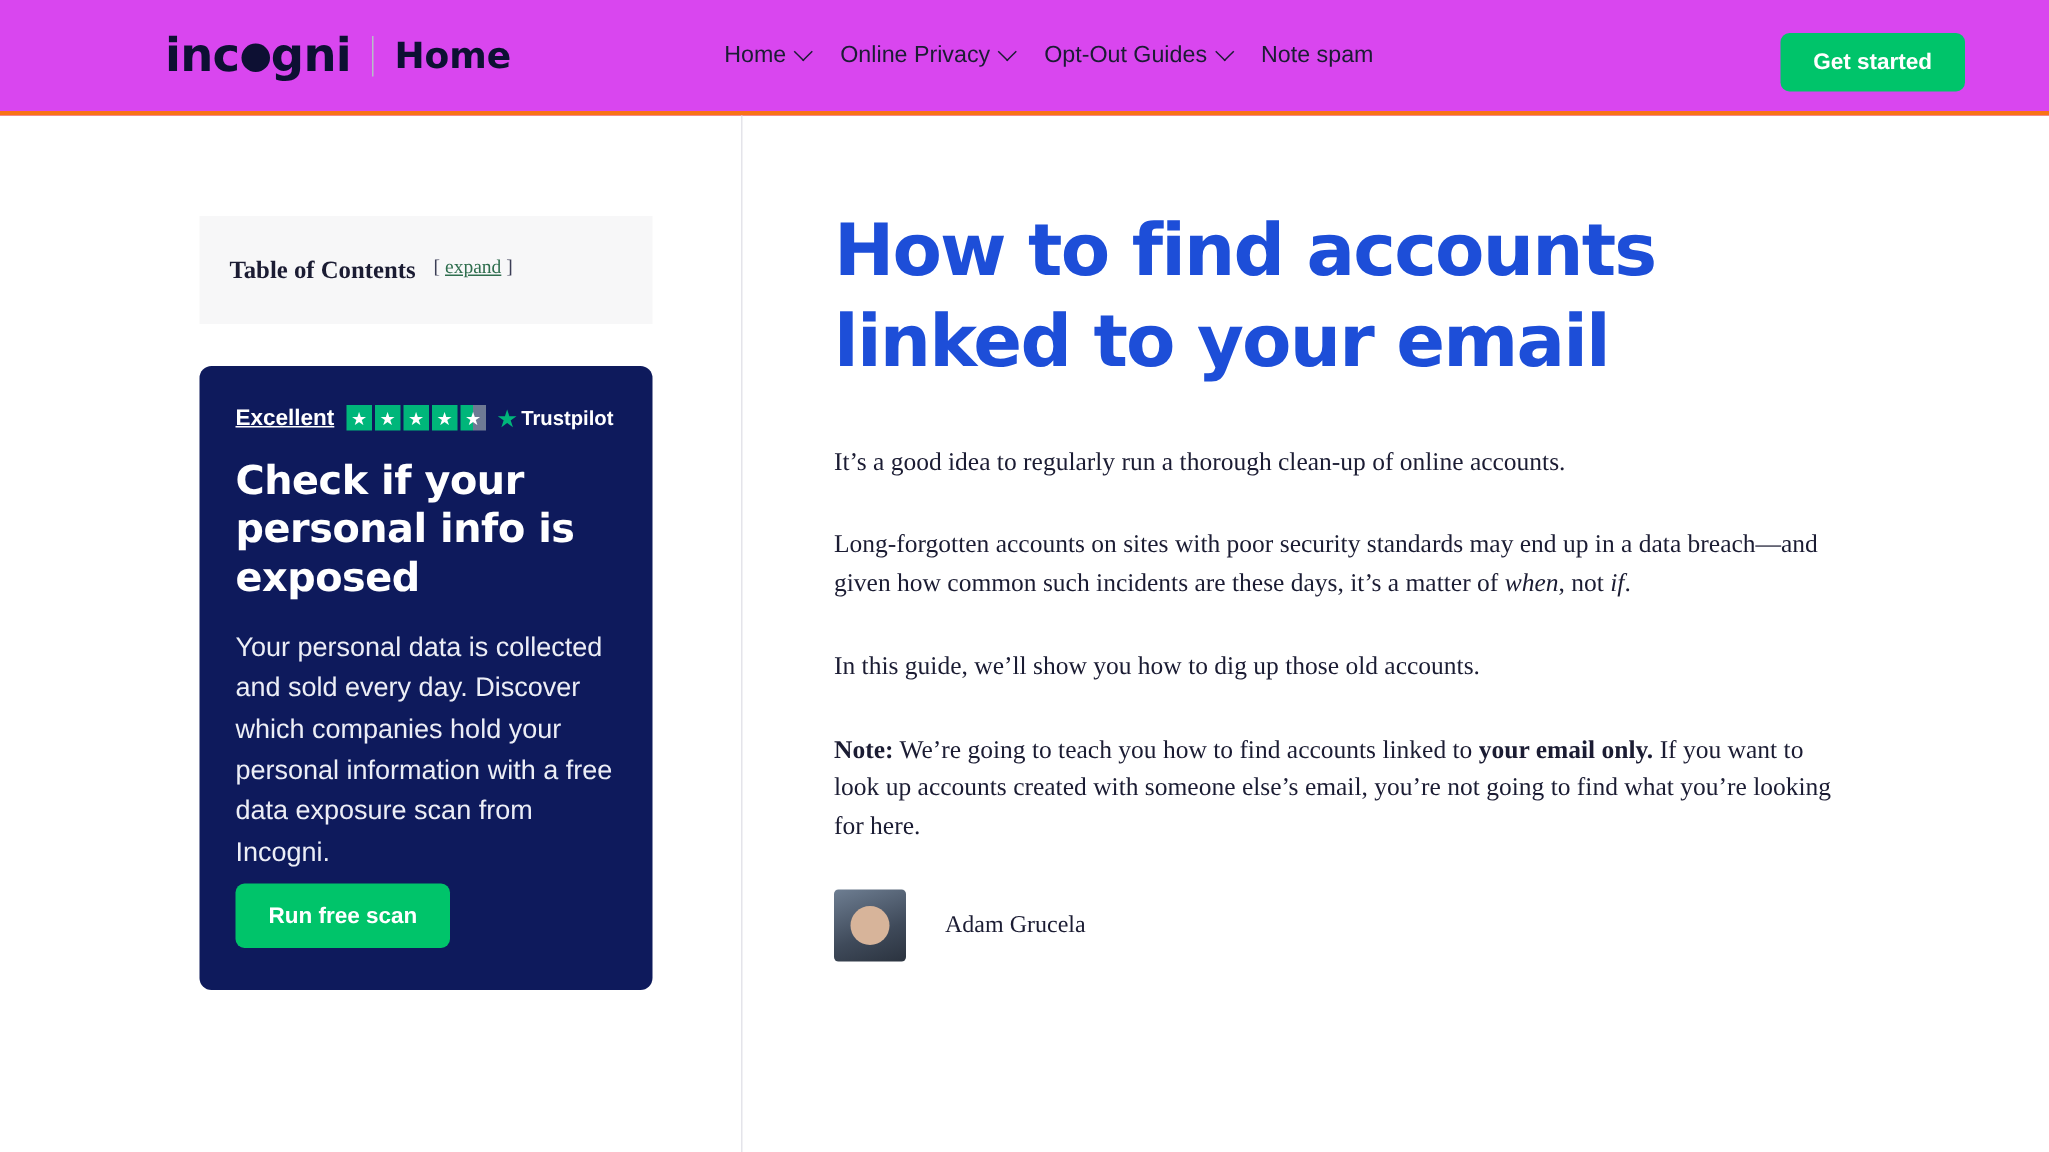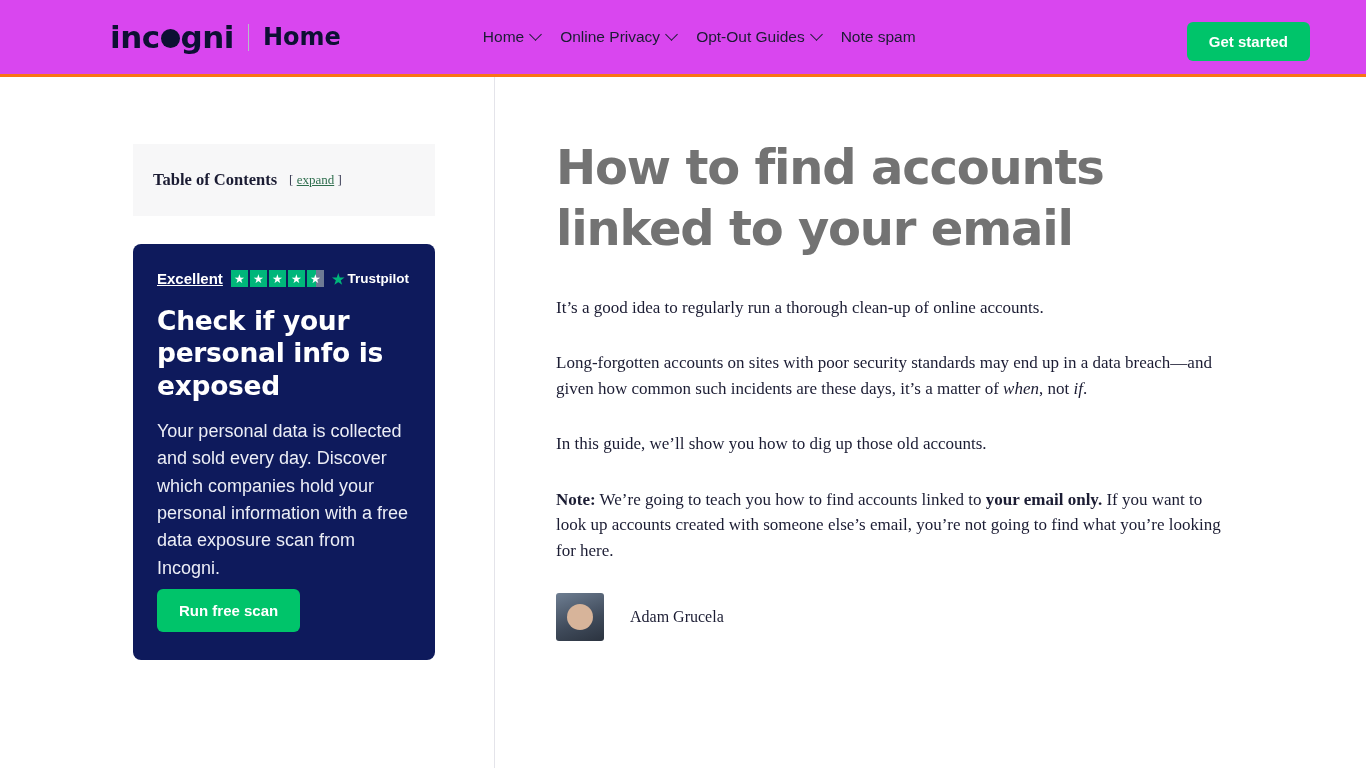--- a/index.html
+++ b/index.html
@@ -113,21 +113,21 @@
     border-right: 1px solid #e4e4ea;
     height: 100%;
   }
 
   
   .toc {
     width: 302px;
     background: #f7f7f8;
     padding: 26px 20px;
     display: flex;
-    align-items: center;
+    align-items: flex-start;
     gap: 12px;
   }
   .toc-title {
     font-family: "Liberation Serif", serif;
     font-size: 16.5px;
     font-weight: 700;
     color: #1b1c33;
   }
   .toc-expand {
     font-family: "Liberation Serif", serif;
@@ -206,21 +206,21 @@
     flex: 1;
     padding-top: 60px;
     padding-left: 61px;
     padding-right: 70px;
   }
   .article h1 {
     font-family: "DejaVu Sans", sans-serif;
     font-size: 48px;
     line-height: 1.27;
     letter-spacing: -1.2px;
-    color: #737373;
+    color: #1d4ed8;
     font-weight: 700;
     max-width: 680px;
     margin-bottom: 36px;
   }
   .article p {
     font-family: "Liberation Serif", serif;
     font-size: 17px;
     line-height: 1.5;
     color: #1b1c33;
     margin-bottom: 30px;

